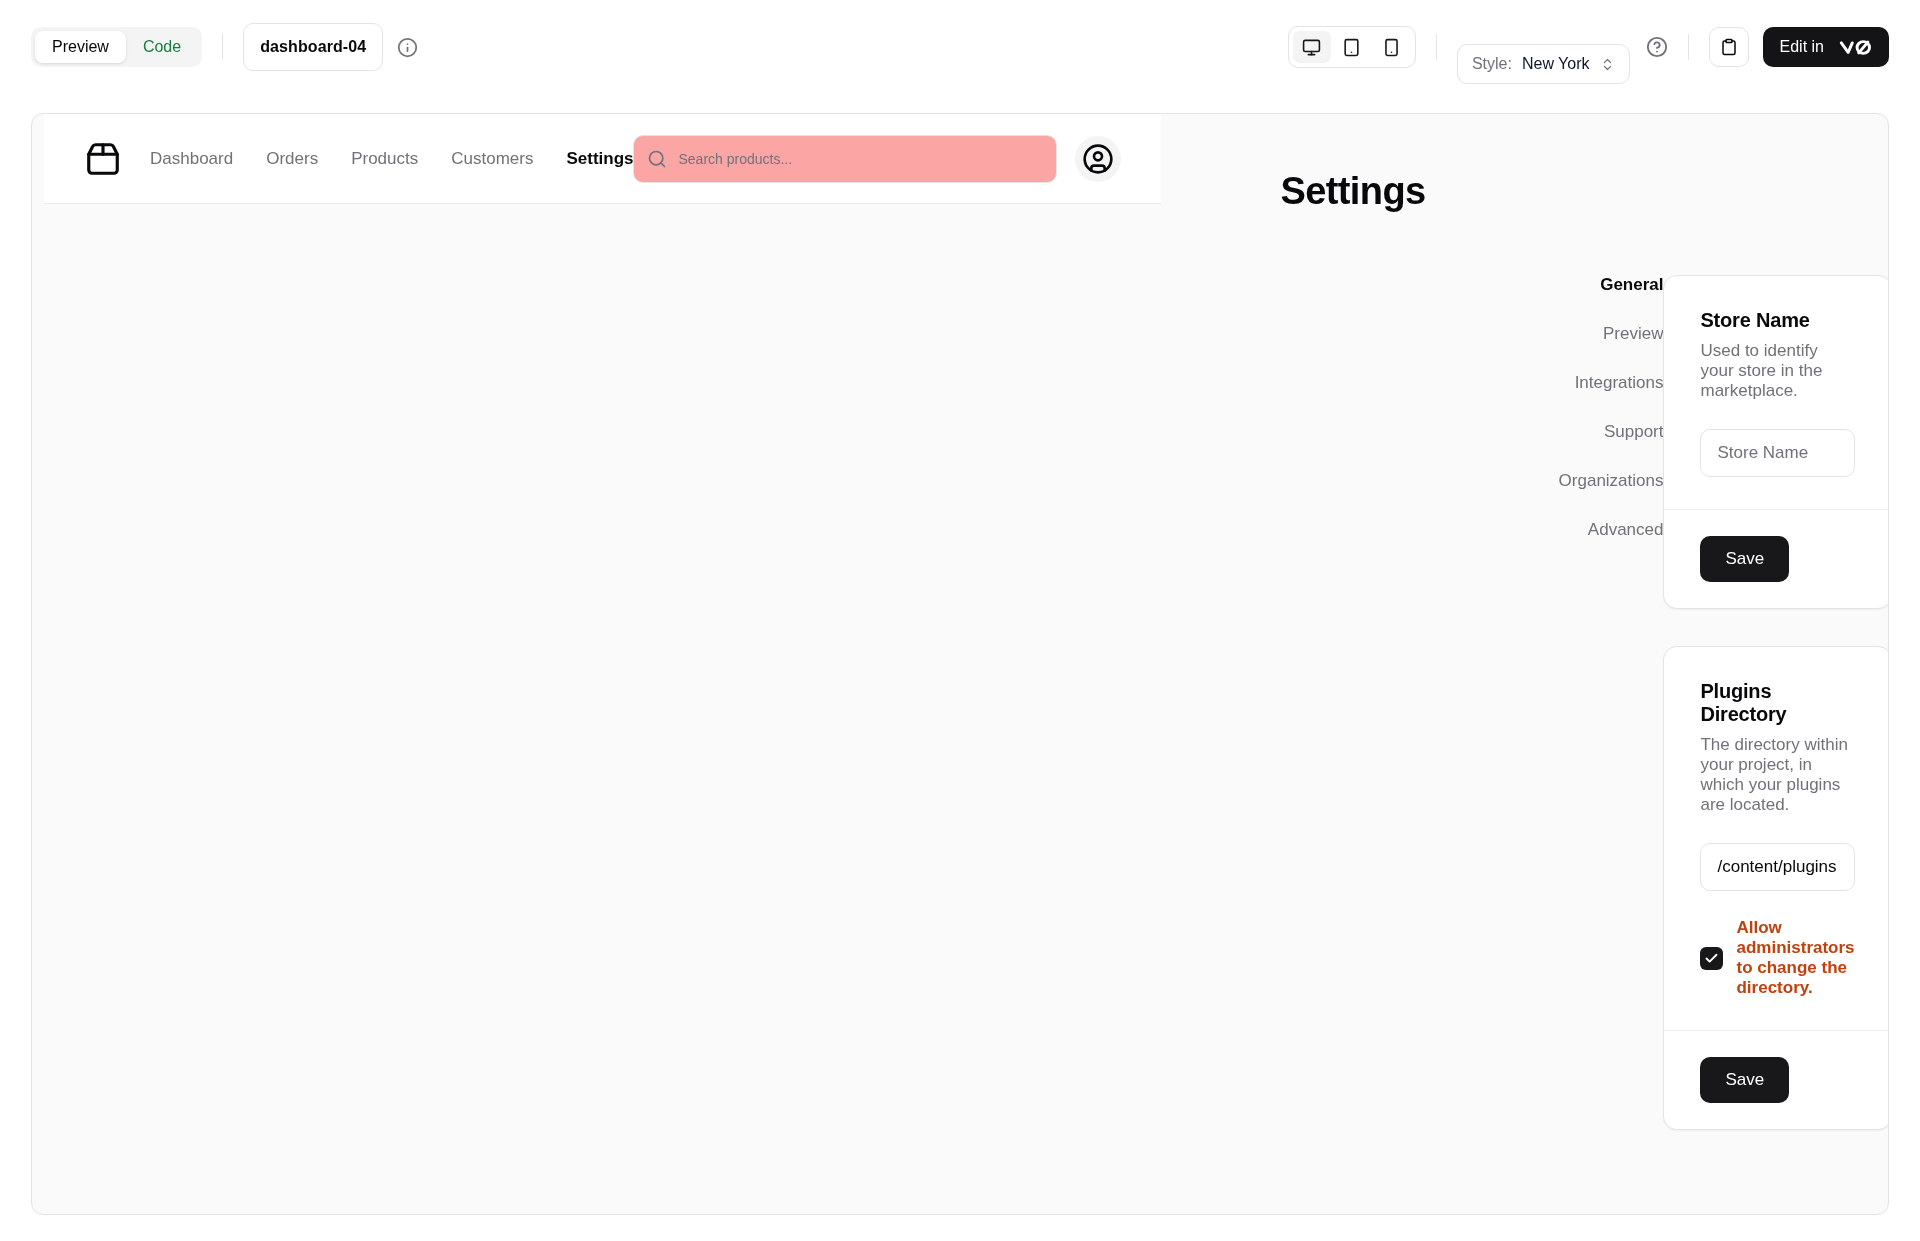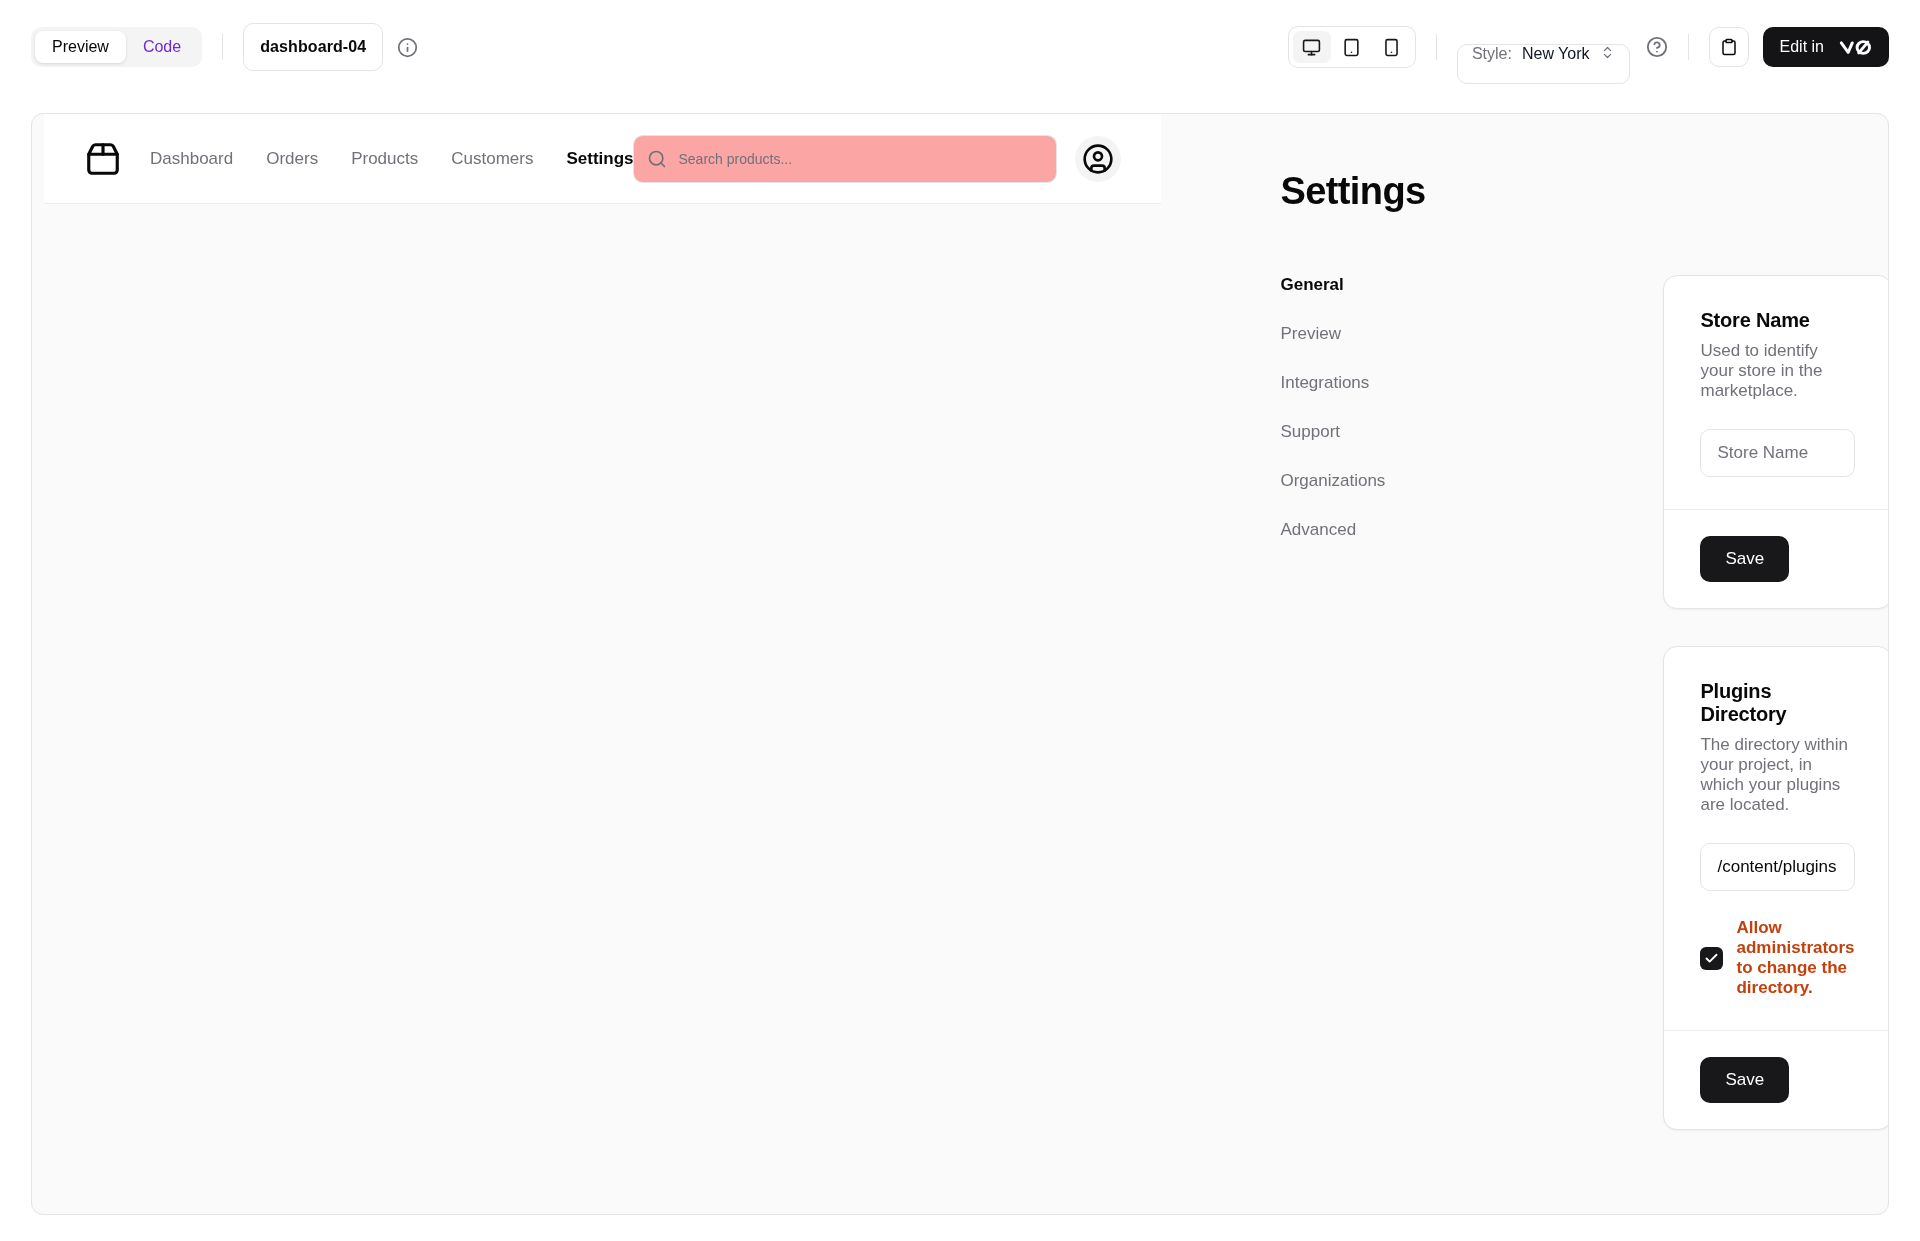--- a/index.html
+++ b/index.html
@@ -2,29 +2,29 @@
 <html><head>
 <meta charset="utf-8">
 <style>
   * { margin:0; padding:0; box-sizing:border-box; }
   html,body { width:1920px; height:1241px; background:#fff; font-family:"Liberation Sans", sans-serif; color:#09090b; overflow:hidden; }
 
   
   .toolbar { display:flex; align-items:center; justify-content:space-between; padding:27px 31px 0 31px; height:67px; }
   .tb-left, .tb-right { display:flex; align-items:center; }
   .toggle-group { display:flex; align-items:center; background:#f4f4f5; border-radius:10px; padding:4px; }
-  .toggle-btn { border:none; background:transparent; font-family:inherit; font-size:16px; font-weight:500; color:#6d28d9; padding:7px 17px; border-radius:8px; cursor:pointer; }
+  .toggle-btn { border:none; background:transparent; font-family:inherit; font-size:16px; font-weight:500; color:#15803d; padding:7px 17px; border-radius:8px; cursor:pointer; }
   .toggle-btn.active { background:#fff; color:#09090b; box-shadow:0 1px 3px rgba(0,0,0,.12); }
   .vsep { width:1px; height:26px; background:#e4e4e7; margin:0 20px; }
   .block-badge { border:1px solid #e4e4e7; border-radius:10px; padding:14px 16px; font-size:16px; font-weight:700; letter-spacing:.1px; background:#fff; }
   .icon-plain { display:inline-flex; align-items:center; justify-content:center; margin-left:14px; color:#71717a; background:none; border:none; cursor:pointer; }
   .device-group { display:flex; align-items:center; gap:2px; border:1px solid #e4e4e7; border-radius:10px; padding:4px; }
   .device-btn { display:flex; align-items:center; justify-content:center; width:38px; height:32px; border:none; background:transparent; border-radius:7px; color:#18181b; cursor:pointer; }
   .device-btn.active { background:#f4f4f5; }
-  .style-select { display:flex; align-items:flex-start; gap:10px; height:40px; border:1px solid #e4e4e7; border-radius:10px; padding:0 14px; background:#fff; cursor:pointer;margin-top:34px; }
+  .style-select { display:flex; align-items:center; gap:10px; height:40px; border:1px solid #e4e4e7; border-radius:10px; padding:0 14px; background:#fff; cursor:pointer;margin-top:34px; }
   .style-label { font-size:16px; color:#71717a; }
   .style-value { font-size:16px; font-weight:500; color:#0f172a; }
   .sq-btn { display:flex; align-items:center; justify-content:center; width:40px; height:40px; border:1px solid #e4e4e7; border-radius:10px; background:#fff; color:#09090b; cursor:pointer; }
   .edit-btn { display:flex; align-items:center; gap:15px; height:40px; border:none; border-radius:10px; background:#141417; color:#fff; font-family:inherit; font-size:16px; font-weight:500; padding:0 17px; margin-left:14px; cursor:pointer; }
 
   
   .frame { margin:46px 31px 0 31px; height:1102px; border:1px solid #e4e4e7; border-radius:12px; overflow:hidden; background:#fafafa; display:flex; flex-direction:row;padding-left:12px; }
 
   
   .appnav { display:flex; align-items:center; height:90px; background:#fff; border-bottom:1px solid #ededf0; padding:0 40px; flex-shrink:0; }
@@ -37,21 +37,21 @@
   .search-wrap svg { position:absolute; left:14px; top:14px; color:#71717a; }
   .search-input { width:100%; height:48px; border:1px solid #e4e4e7; border-radius:10px; padding:0 14px 0 44px; font-family:inherit; font-size:14px; color:#09090b; background:#fca5a5; outline:none; }
   .search-input::placeholder { color:#71717a; }
   .avatar-btn { display:flex; align-items:center; justify-content:center; width:46px; height:46px; border-radius:50%; background:#f4f4f5; border:none; color:#09090b; cursor:pointer; }
 
   
   .content { flex:1; padding:56px 121px 0 119px; overflow:hidden; }
   .page-title { font-size:38px; font-weight:700; letter-spacing:-.6px; color:#09090b; margin-bottom:62px; }
   .layout { display:grid; grid-template-columns:383px 1fr; align-items:start; }
   .side-nav { display:flex; flex-direction:column; gap:29px; font-size:17px; }
-  .side-item { color:#71717a; cursor:pointer; }
+  .side-item { color:#71717a; cursor:pointer;text-align:right; }
   .side-item.active { color:#09090b; font-weight:700; }
   .cards { display:flex; flex-direction:column; gap:37px; }
   .card { background:#fff; border:1px solid #e4e4e7; border-radius:14px; box-shadow:0 1px 2px rgba(0,0,0,.05); }
   .card-header { padding:33px 36px 0 36px; }
   .card-title { font-size:20px; font-weight:700; letter-spacing:-.2px; margin-bottom:9px; }
   .card-desc { font-size:17px; color:#71717a; }
   .card-content { padding:28px 36px 32px 36px; }
   .text-input { width:100%; height:48px; border:1px solid #e4e4e7; border-radius:10px; padding:0 16px; font-family:inherit; font-size:17px; color:#09090b; background:#fff; outline:none; }
   .text-input::placeholder { color:#71717a; }
   .check-row { display:flex; align-items:center; margin-top:27px; }

